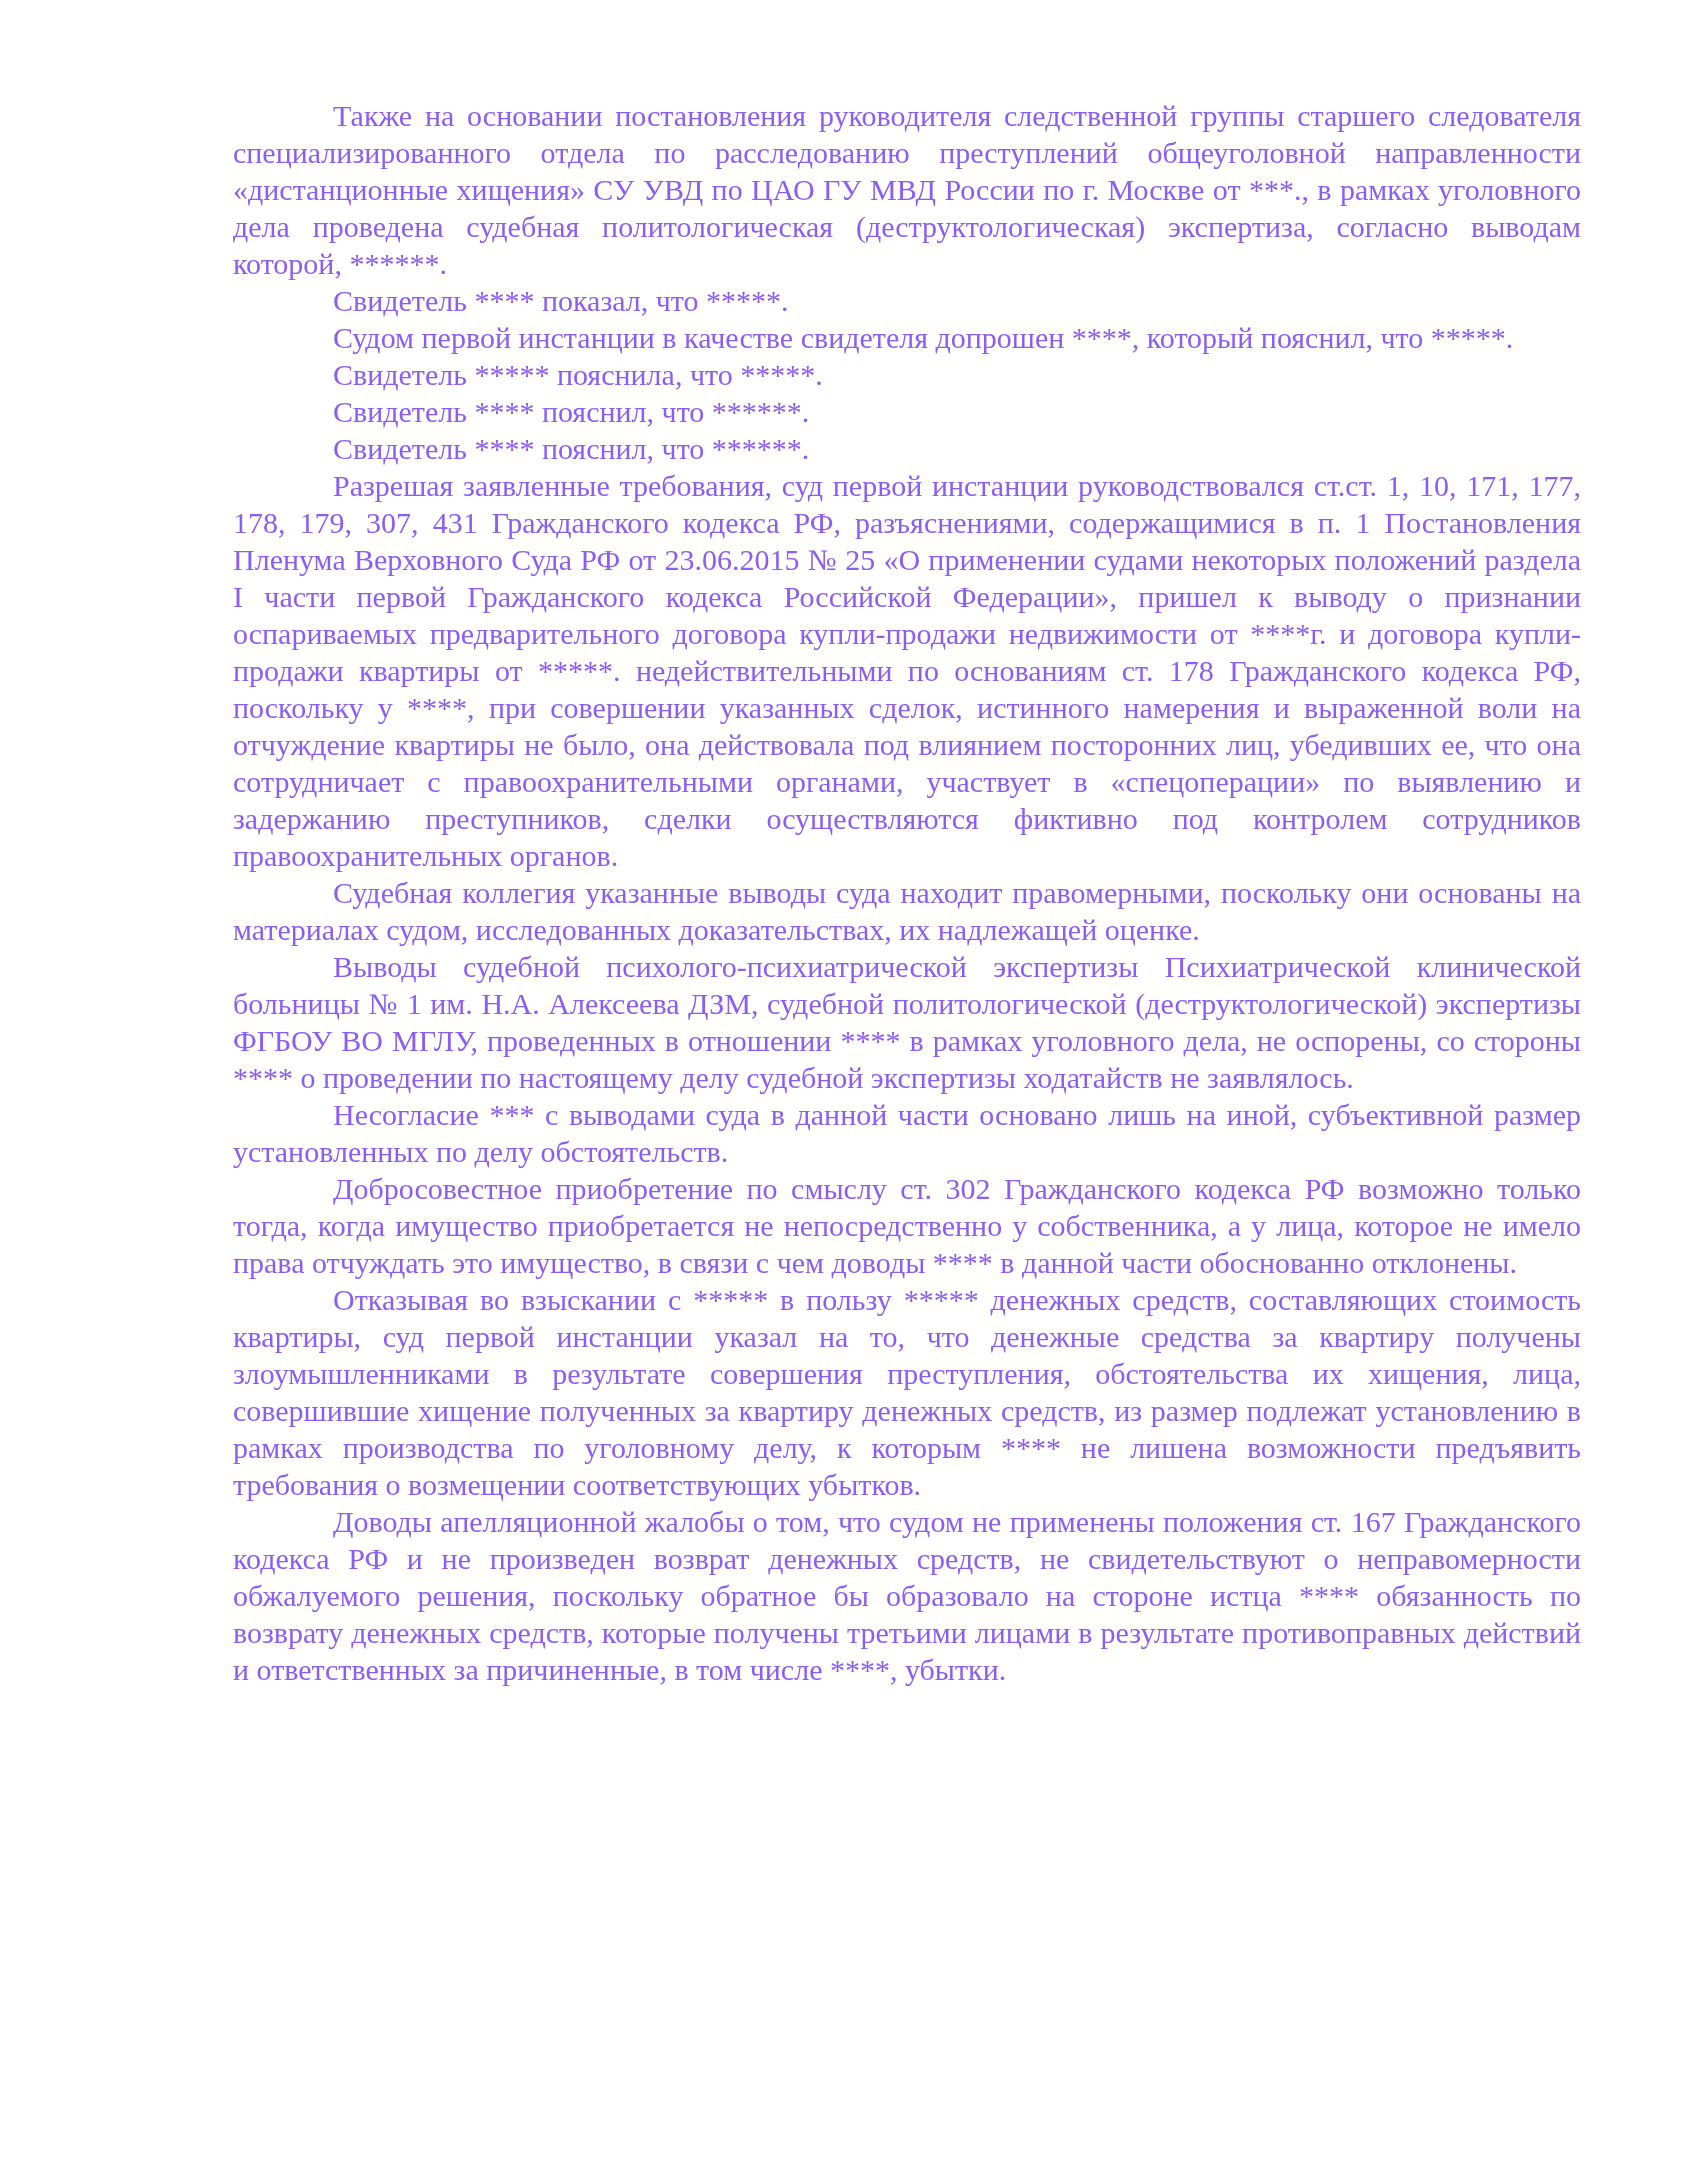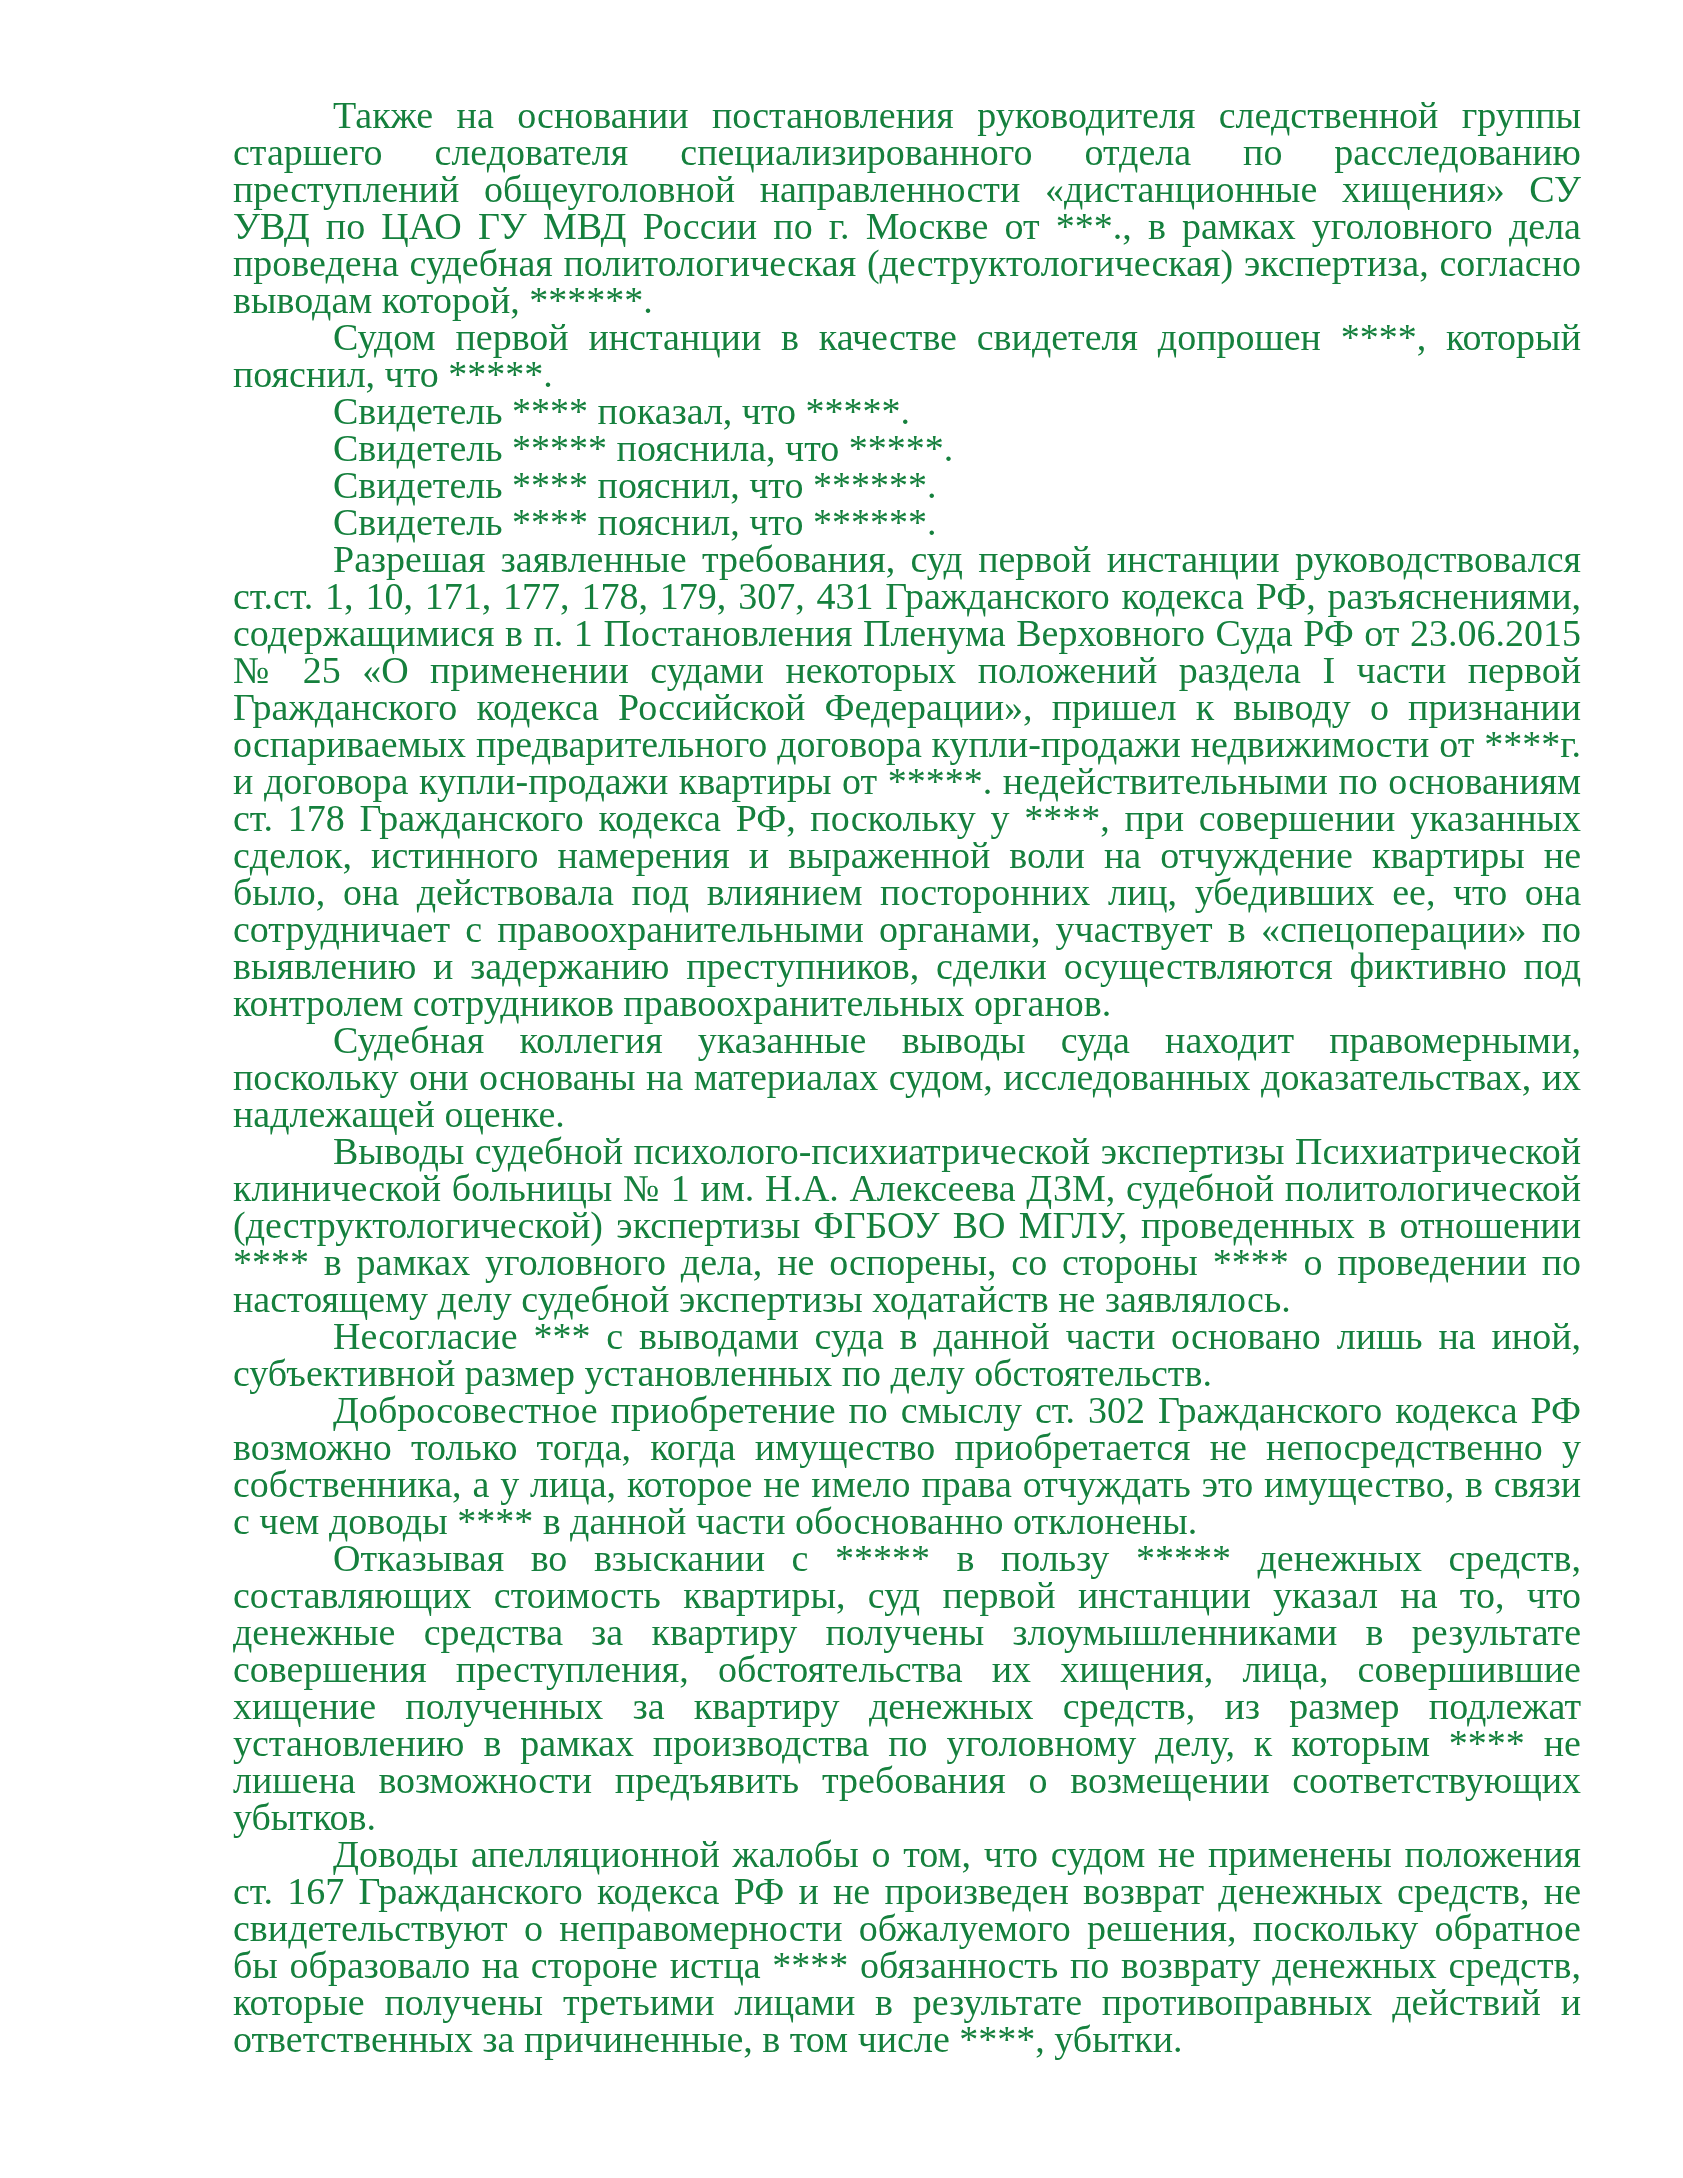--- a/index.html
+++ b/index.html
@@ -3,39 +3,39 @@
   <meta charset="utf-8">
   <style>
     html, body { margin: 0; padding: 0; background: #ffffff; }
     body { width: 1683px; height: 2178px; position: relative; overflow: hidden; }
     .page {
       position: absolute;
       left: 233px;
       top: 97px;
       width: 1348px;
       font-family: "Liberation Serif", "DejaVu Serif", serif;
-      font-size: 38px;
+      font-size: 30px;
       line-height: 37px;
-      color: #15803d;
+      color: #8b5cf6;
     }
     .para {
       margin: 0;
       text-indent: 100px;
       text-align: justify;
       text-align-last: left;
       hyphens: none;
     }
   </style>
 </head>
 <body>
 
 <div class="page">
   <p class="para">Также на основании постановления руководителя следственной группы старшего следователя специализированного отдела по расследованию преступлений общеуголовной направленности «дистанционные хищения» СУ УВД по ЦАО ГУ МВД России по г. Москве от ***., в рамках уголовного дела проведена судебная политологическая (деструктологическая) экспертиза, согласно выводам которой, ******.</p>
+  <p class="para">Свидетель **** показал, что *****.</p>
   <p class="para">Судом первой инстанции в качестве свидетеля допрошен ****, который пояснил, что *****.</p>
-  <p class="para">Свидетель **** показал, что *****.</p>
   <p class="para">Свидетель ***** пояснила, что *****.</p>
   <p class="para">Свидетель **** пояснил, что ******.</p>
   <p class="para">Свидетель **** пояснил, что ******.</p>
   <p class="para">Разрешая заявленные требования, суд первой инстанции руководствовался ст.ст. 1, 10, 171, 177, 178, 179, 307, 431 Гражданского кодекса РФ, разъяснениями, содержащимися в п. 1 Постановления Пленума Верховного Суда РФ от 23.06.2015 № 25 «О применении судами некоторых положений раздела I части первой Гражданского кодекса Российской Федерации», пришел к выводу о признании оспариваемых предварительного договора купли-продажи недвижимости от ****г. и договора купли-продажи квартиры от *****. недействительными по основаниям ст. 178 Гражданского кодекса РФ, поскольку у ****, при совершении указанных сделок, истинного намерения и выраженной воли на отчуждение квартиры не было, она действовала под влиянием посторонних лиц, убедивших ее, что она сотрудничает с правоохранительными органами, участвует в «спецоперации» по выявлению и задержанию преступников, сделки осуществляются фиктивно под контролем сотрудников правоохранительных органов.</p>
   <p class="para">Судебная коллегия указанные выводы суда находит правомерными, поскольку они основаны на материалах судом, исследованных доказательствах, их надлежащей оценке.</p>
   <p class="para">Выводы судебной психолого-психиатрической экспертизы Психиатрической клинической больницы № 1 им. Н.А. Алексеева ДЗМ, судебной политологической (деструктологической) экспертизы ФГБОУ ВО МГЛУ, проведенных в отношении **** в рамках уголовного дела, не оспорены, со стороны **** о проведении по настоящему делу судебной экспертизы ходатайств не заявлялось.</p>
   <p class="para">Несогласие *** с выводами суда в данной части основано лишь на иной, субъективной размер установленных по делу обстоятельств.</p>
   <p class="para">Добросовестное приобретение по смыслу ст. 302 Гражданского кодекса РФ возможно только тогда, когда имущество приобретается не непосредственно у собственника, а у лица, которое не имело права отчуждать это имущество, в связи с чем доводы **** в данной части обоснованно отклонены.</p>
   <p class="para">Отказывая во взыскании с ***** в пользу ***** денежных средств, составляющих стоимость квартиры, суд первой инстанции указал на то, что денежные средства за квартиру получены злоумышленниками в результате совершения преступления, обстоятельства их хищения, лица, совершившие хищение полученных за квартиру денежных средств, из размер подлежат установлению в рамках производства по уголовному делу, к которым **** не лишена возможности предъявить требования о возмещении соответствующих убытков.</p>
   <p class="para">Доводы апелляционной жалобы о том, что судом не применены положения ст. 167 Гражданского кодекса РФ и не произведен возврат денежных средств, не свидетельствуют о неправомерности обжалуемого решения, поскольку обратное бы образовало на стороне истца **** обязанность по возврату денежных средств, которые получены третьими лицами в результате противоправных действий и ответственных за причиненные, в том числе ****, убытки.</p>

